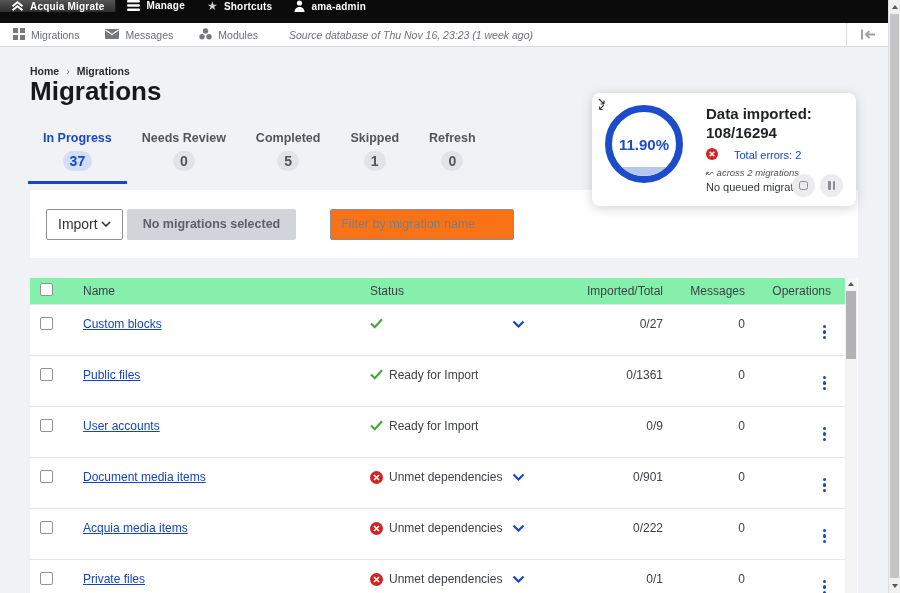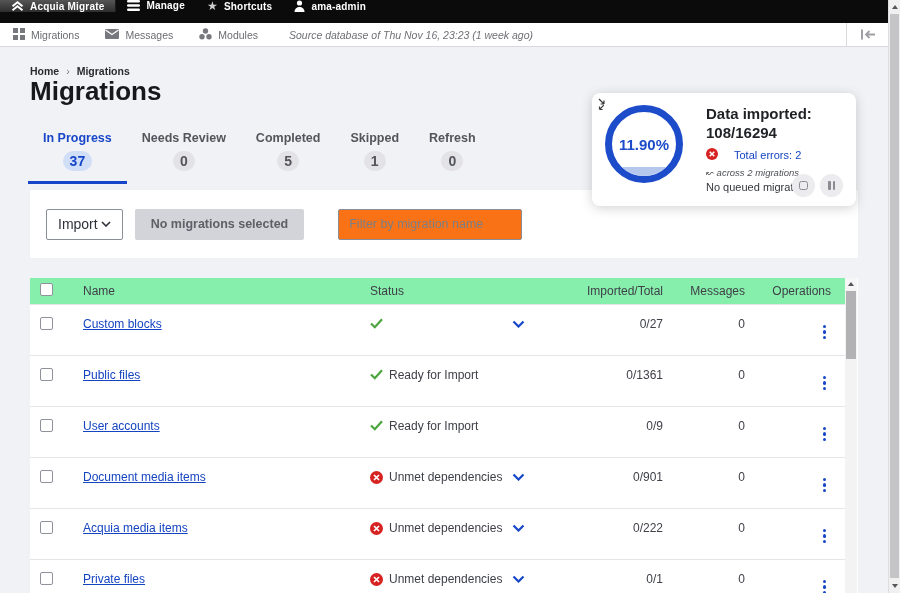--- a/index.html
+++ b/index.html
@@ -41,21 +41,21 @@
                 padding:0 7px; }
   .tab.active { color:#1747c8; border-bottom-color:#1747c8; }
   .tab.active .badge { background:#d1def8; color:#1747c8; }
 
   
   .actions-card { position:absolute; left:30px; top:190px; width:828px; height:68px; background:#fff;
                   border-radius:2px; display:flex; align-items:center; padding:0 16px; }
   .btn-import { display:flex; align-items:center; gap:3px; height:31px; padding:0 11px; background:#fff;
                 border:1px solid #8a8e99; border-radius:2px; font-size:14px; color:#2f3138; cursor:pointer;
                 font-family:inherit; }
-  .btn-disabled { height:31px; margin-left:12px; padding:0 16px; background:#d3d4d9; border:none;
+  .btn-disabled { height:31px; margin-left:4px; padding:0 16px; background:#d3d4d9; border:none;
                   border-radius:2px; font-size:12.5px; font-weight:bold; color:#5d6067;
                   display:flex; align-items:center; font-family:inherit; }
   .filter-input { margin-left:34px; width:184px; height:31px; border:1px solid #8a8e99; border-radius:2px;
                   padding:0 10px; font-size:12.5px; color:#33353b; font-family:inherit; background:#f97316; }
   .filter-input::placeholder { color:#7b7e85; }
 
   
   .table-card { position:absolute; left:30px; top:278px; width:828px; height:340px; background:#fff; }
   .tgrid { display:grid; grid-template-columns:53px 287px 142px 50px 101px 82px 93px; }
   .thead { background:#86efac; height:26px; align-items:center; font-size:11.5px; font-weight:normal;

